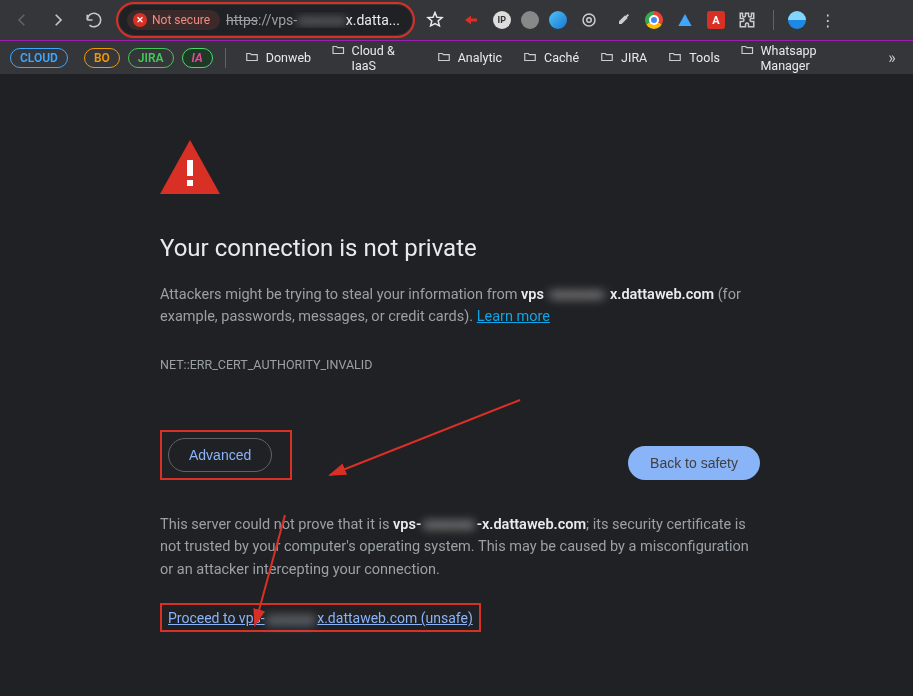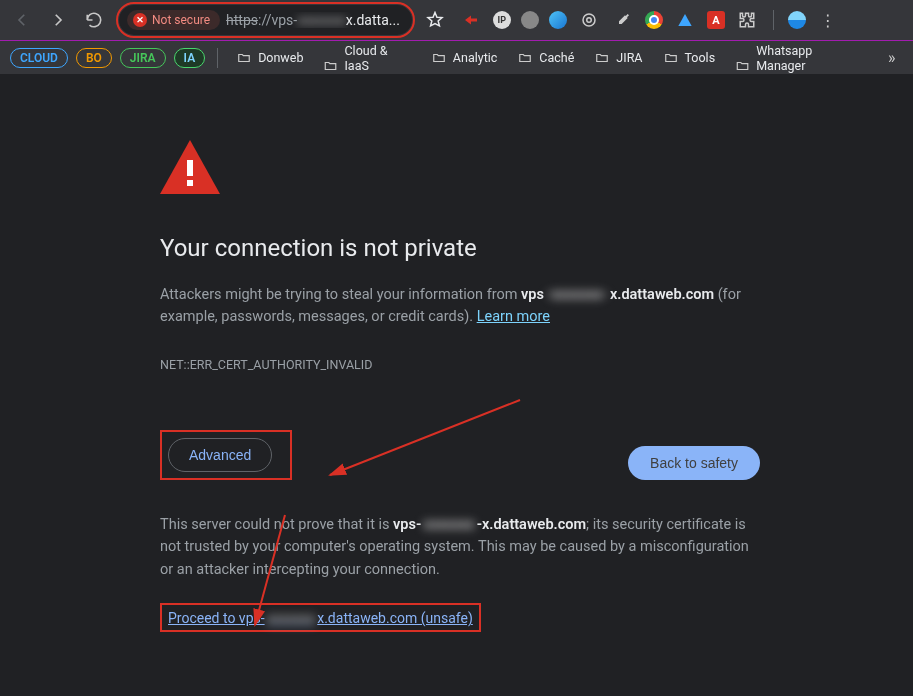--- a/index.html
+++ b/index.html
@@ -102,27 +102,27 @@
   font-size: 12.5px;
 }
 .chip {
   border: 1.5px solid;
   border-radius: 10px;
   padding: 2px 9px;
   font-weight: 600;
   font-size: 12px;
 }
 .chip.cloud { border-color:#3ea6ff; color:#3ea6ff; }
-.chip.bo { border-color:#f29900; color:#f29900; }
+.chip.bo { border-color:#f29900; color:#f29900;margin-left:8px; }
 .chip.jira { border-color:#46c65a; color:#46c65a; }
-.chip.ia { border-color:#4ad66d; color:#7dd3fc; background:#1e3a26;}
+.chip.ia { border-color:#4ad66d; color:#ec4899; background:#1e3a26;font-style:italic;}
 .bm-sep { width:1px; height:20px; background:#5f6368; margin:0 4px;}
 .bm-item {
   display: flex;
-  align-items: flex-end;
+  align-items: flex-start;
   gap: 6px;
   color: #e8eaed;
   padding: 4px 6px;
 }
 .folder-ico { width:16px; height:14px; }
 .interstitial {
   padding: 66px 0 0 160px;
   max-width: 760px;
 }
 .warn-tri { margin-bottom: 36px; }
@@ -132,21 +132,21 @@
   font-weight: 400;
   margin-bottom: 22px;
 }
 .para {
   color: #9aa0a6;
   font-size: 14.5px;
   line-height: 1.55;
   max-width: 590px;
 }
 .para .host { color: #e8eaed; font-weight: 600; }
-.link { color: #7dd3fc; text-decoration: underline; }
+.link { color: #0ea5e9; text-decoration: underline; }
 .err-code {
   font-size: 12.5px;
   color: #9aa0a6;
   margin-top: 28px;
 }
 .button-row {
   display: flex;
   justify-content: space-between;
   align-items: flex-end;
   margin-top: 58px;

